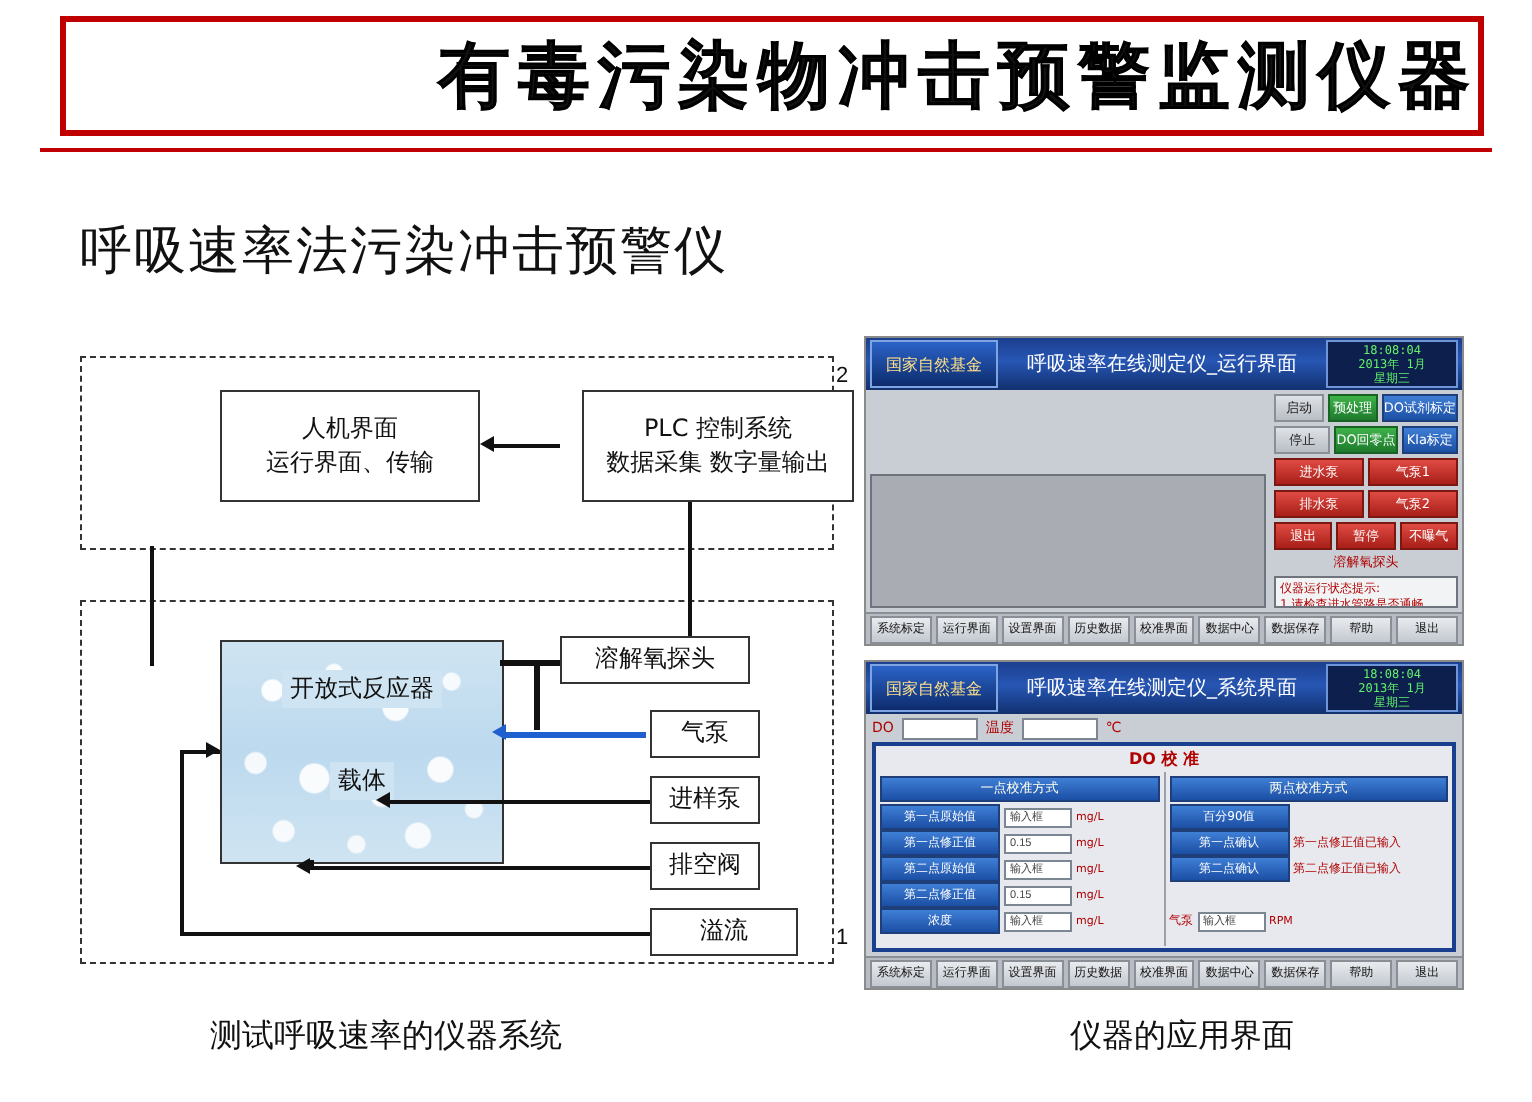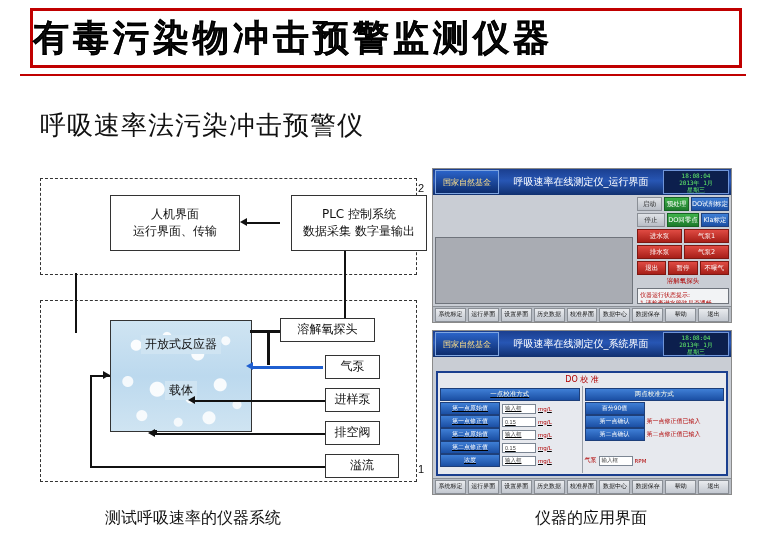--- a/index.html
+++ b/index.html
@@ -12,21 +12,21 @@
   }
   
   .banner {
     position:absolute; left:0; top:0; width:766px; height:76px;
     background:#ffffff;
   }
   .banner-inner {
     position:absolute; left:30px; top:8px; width:706px; height:54px;
     border:3px solid #c00000;
     background:#ffffff;
-    display:flex; align-items:center; justify-content:flex-start;
+    display:flex; align-items:center; justify-content:flex-end;
   }
   .banner-title {
     font-family:"DejaVu Sans", sans-serif;
     font-size:36px;
     font-weight:bold;
     letter-spacing:4px;
     color:#111111;
     -webkit-text-stroke:0.4px #000;
     white-space:nowrap;
   }
@@ -236,26 +236,26 @@
     font-size:7px; color:#b00000; font-family:"DejaVu Sans", sans-serif;
   }
   .pb-head .cell {
     background:#fff; border:1px solid #7c8693; height:9px; width:36px;
   }
   .pb-main {
     position:absolute; left:3px; right:3px; top:14px; bottom:18px;
     border:2px solid #1b3f8f; background:#e7e9ee;
   }
   .pb-title {
-    text-align:center; font-size:8px; color:#b00000; font-weight:normal;
+    text-align:center; font-size:8px; color:#b00000; font-weight:bold;
     font-family:"DejaVu Sans", sans-serif; padding:1px 0;
   }
   .pb-cols { display:flex; height:calc(100% - 14px); }
   .pb-col { flex:1; padding:2px; box-sizing:border-box; }
-  .pb-col.left { border-right:1px solid #9aa0a8;text-decoration:underline; }
+  .pb-col.left { border-right:1px solid #9aa0a8; }
   .col-head {
     height:11px; background:linear-gradient(180deg,#3f7fd6,#1b4fa4);
     border:1px solid #1e3f7a; color:#ffe; font-size:6.5px;
     display:flex; align-items:center; justify-content:center; margin-bottom:2px;
     font-family:"DejaVu Sans", sans-serif; white-space:nowrap;
   }
   .prow { display:flex; align-items:center; gap:2px; height:11px; margin-bottom:2px; }
   .pbtn {
     width:58px; height:11px; font-size:6px; color:#fff;
     background:linear-gradient(180deg,#3f7fd6,#1b4fa4); border:1px solid #1e3f7a;
@@ -414,20 +414,27 @@
     <div class="logo-badge">国家自然基金</div>
     <div class="p-title">呼吸速率在线测定仪_系统界面</div>
     <div class="clock">
       <span>18:08:04</span>
       <span>2013年 1月</span>
       <span>星期三</span>
     </div>
   </div>
 
   <div class="pb-body">
+    <div class="pb-head">
+      <span class="h">DO</span>
+      <span class="cell"></span>
+      <span class="h">温度</span>
+      <span class="cell"></span>
+      <span class="h">℃</span>
+    </div>
 
     <div class="pb-main">
       <div class="pb-title">DO 校 准</div>
       <div class="pb-cols">
 
         <div class="pb-col left">
           <div class="col-head">一点校准方式</div>
           <div class="prow">
             <span class="pbtn">第一点原始值</span>
             <span class="pinp">输入框</span>

